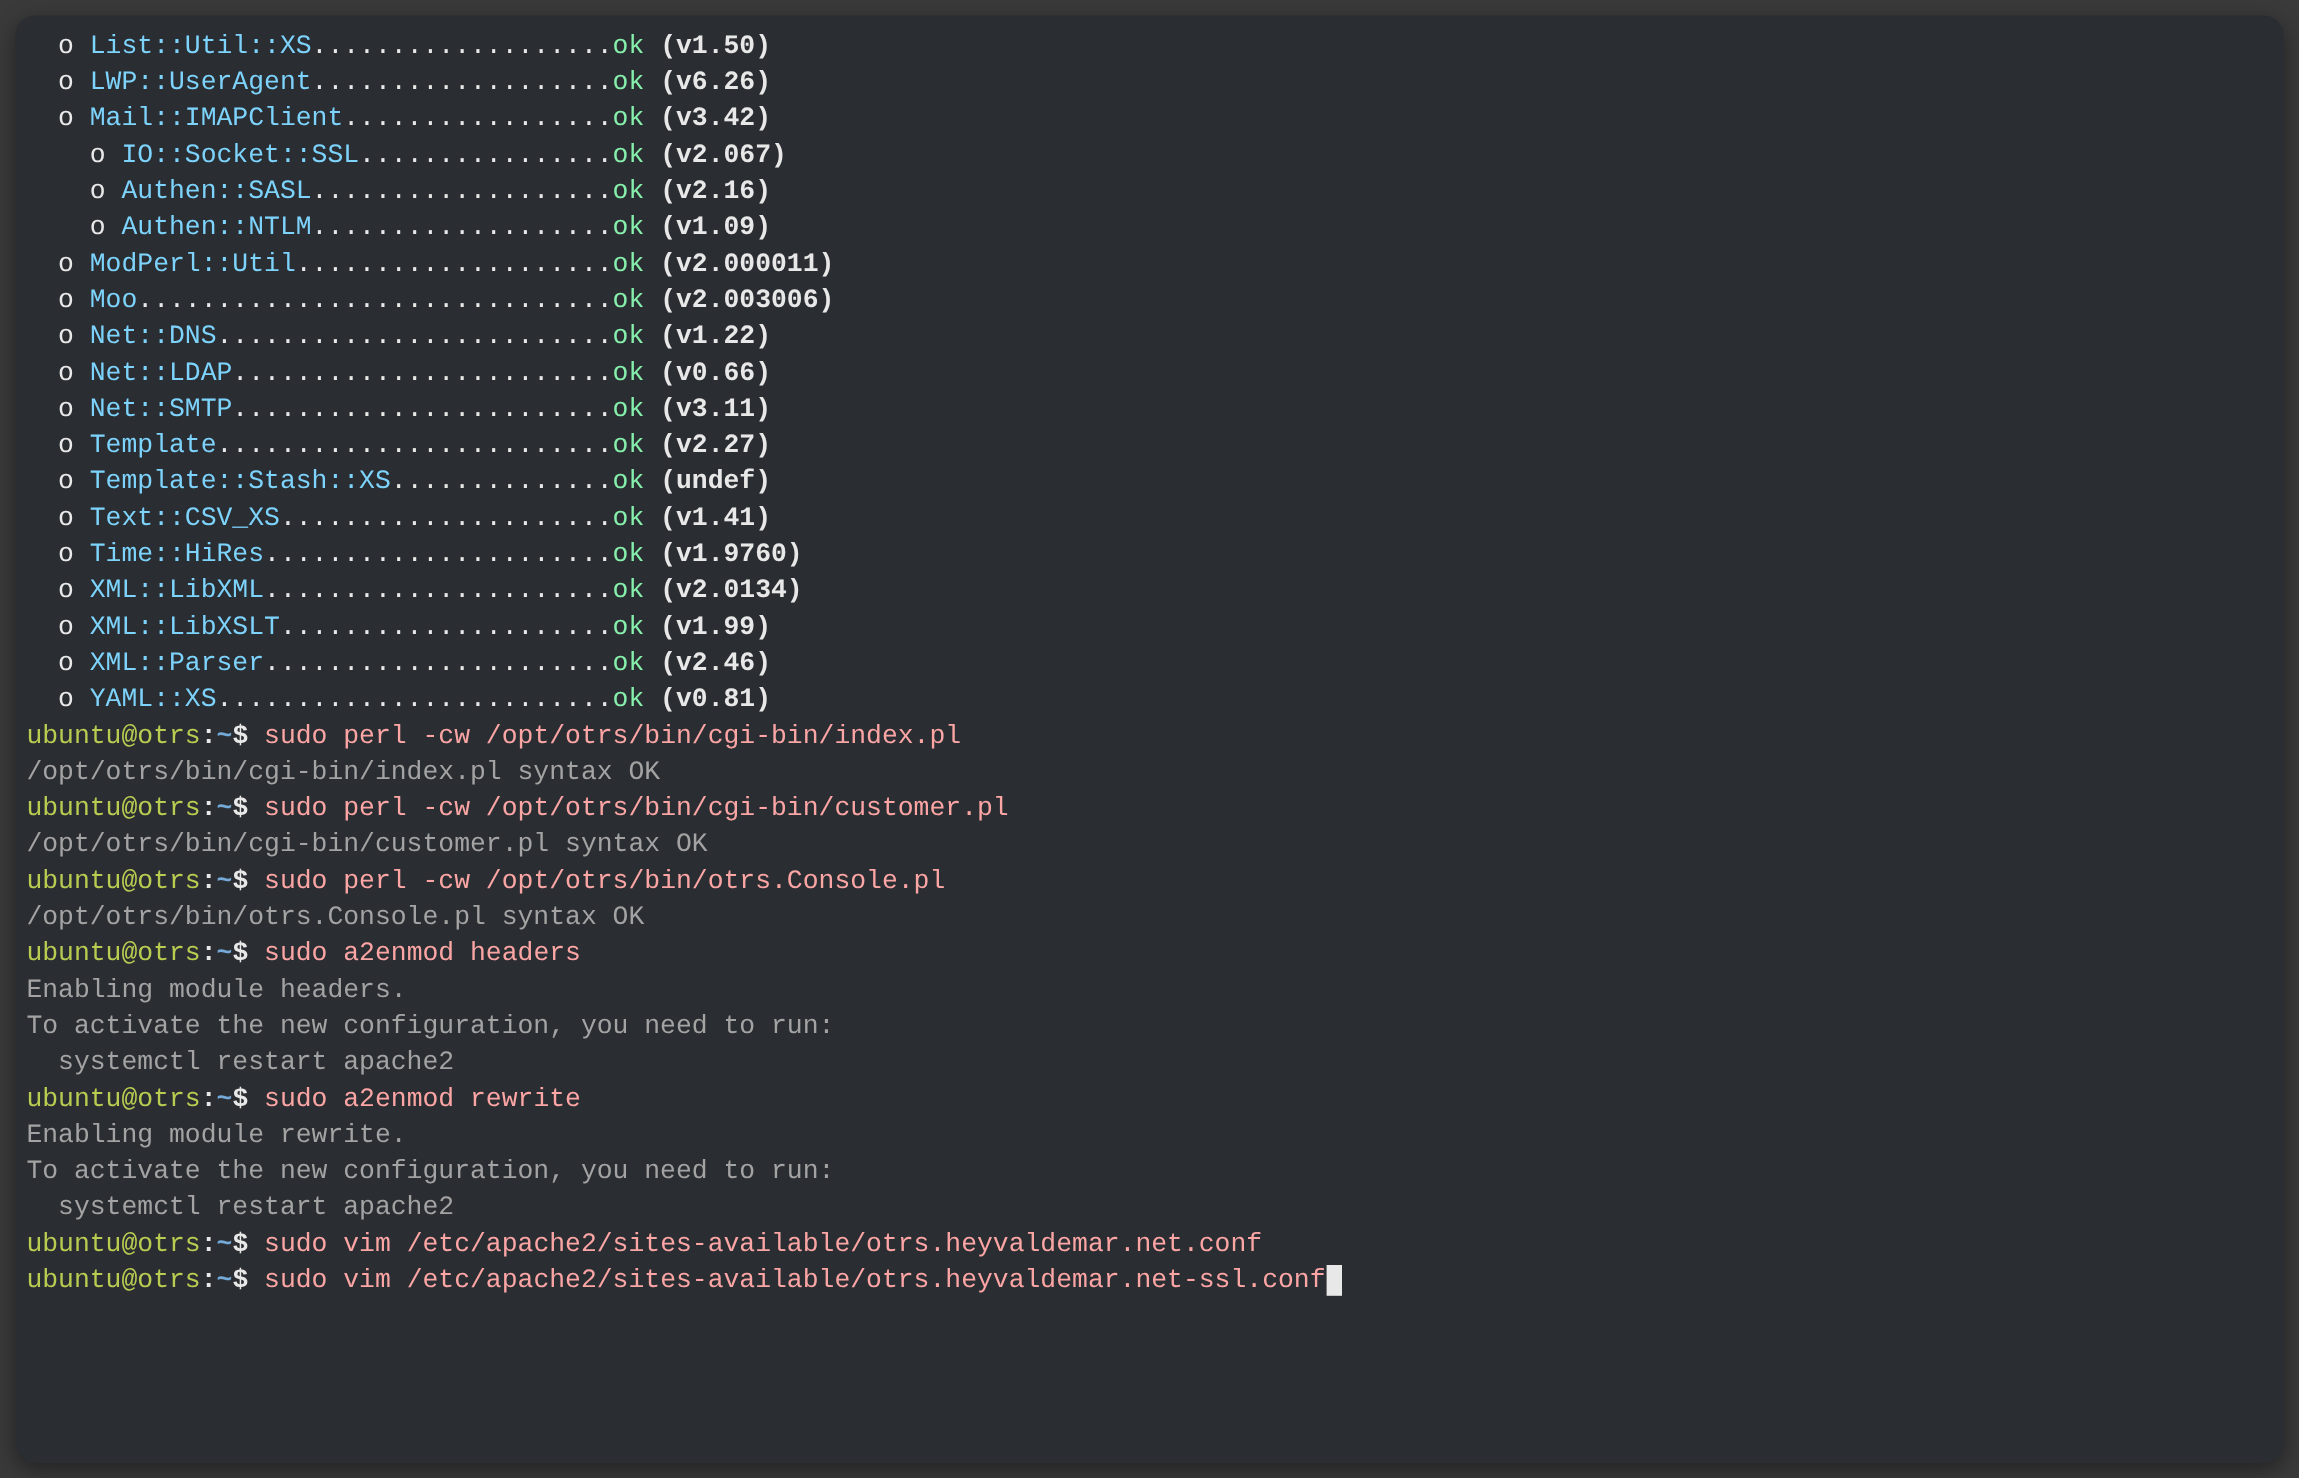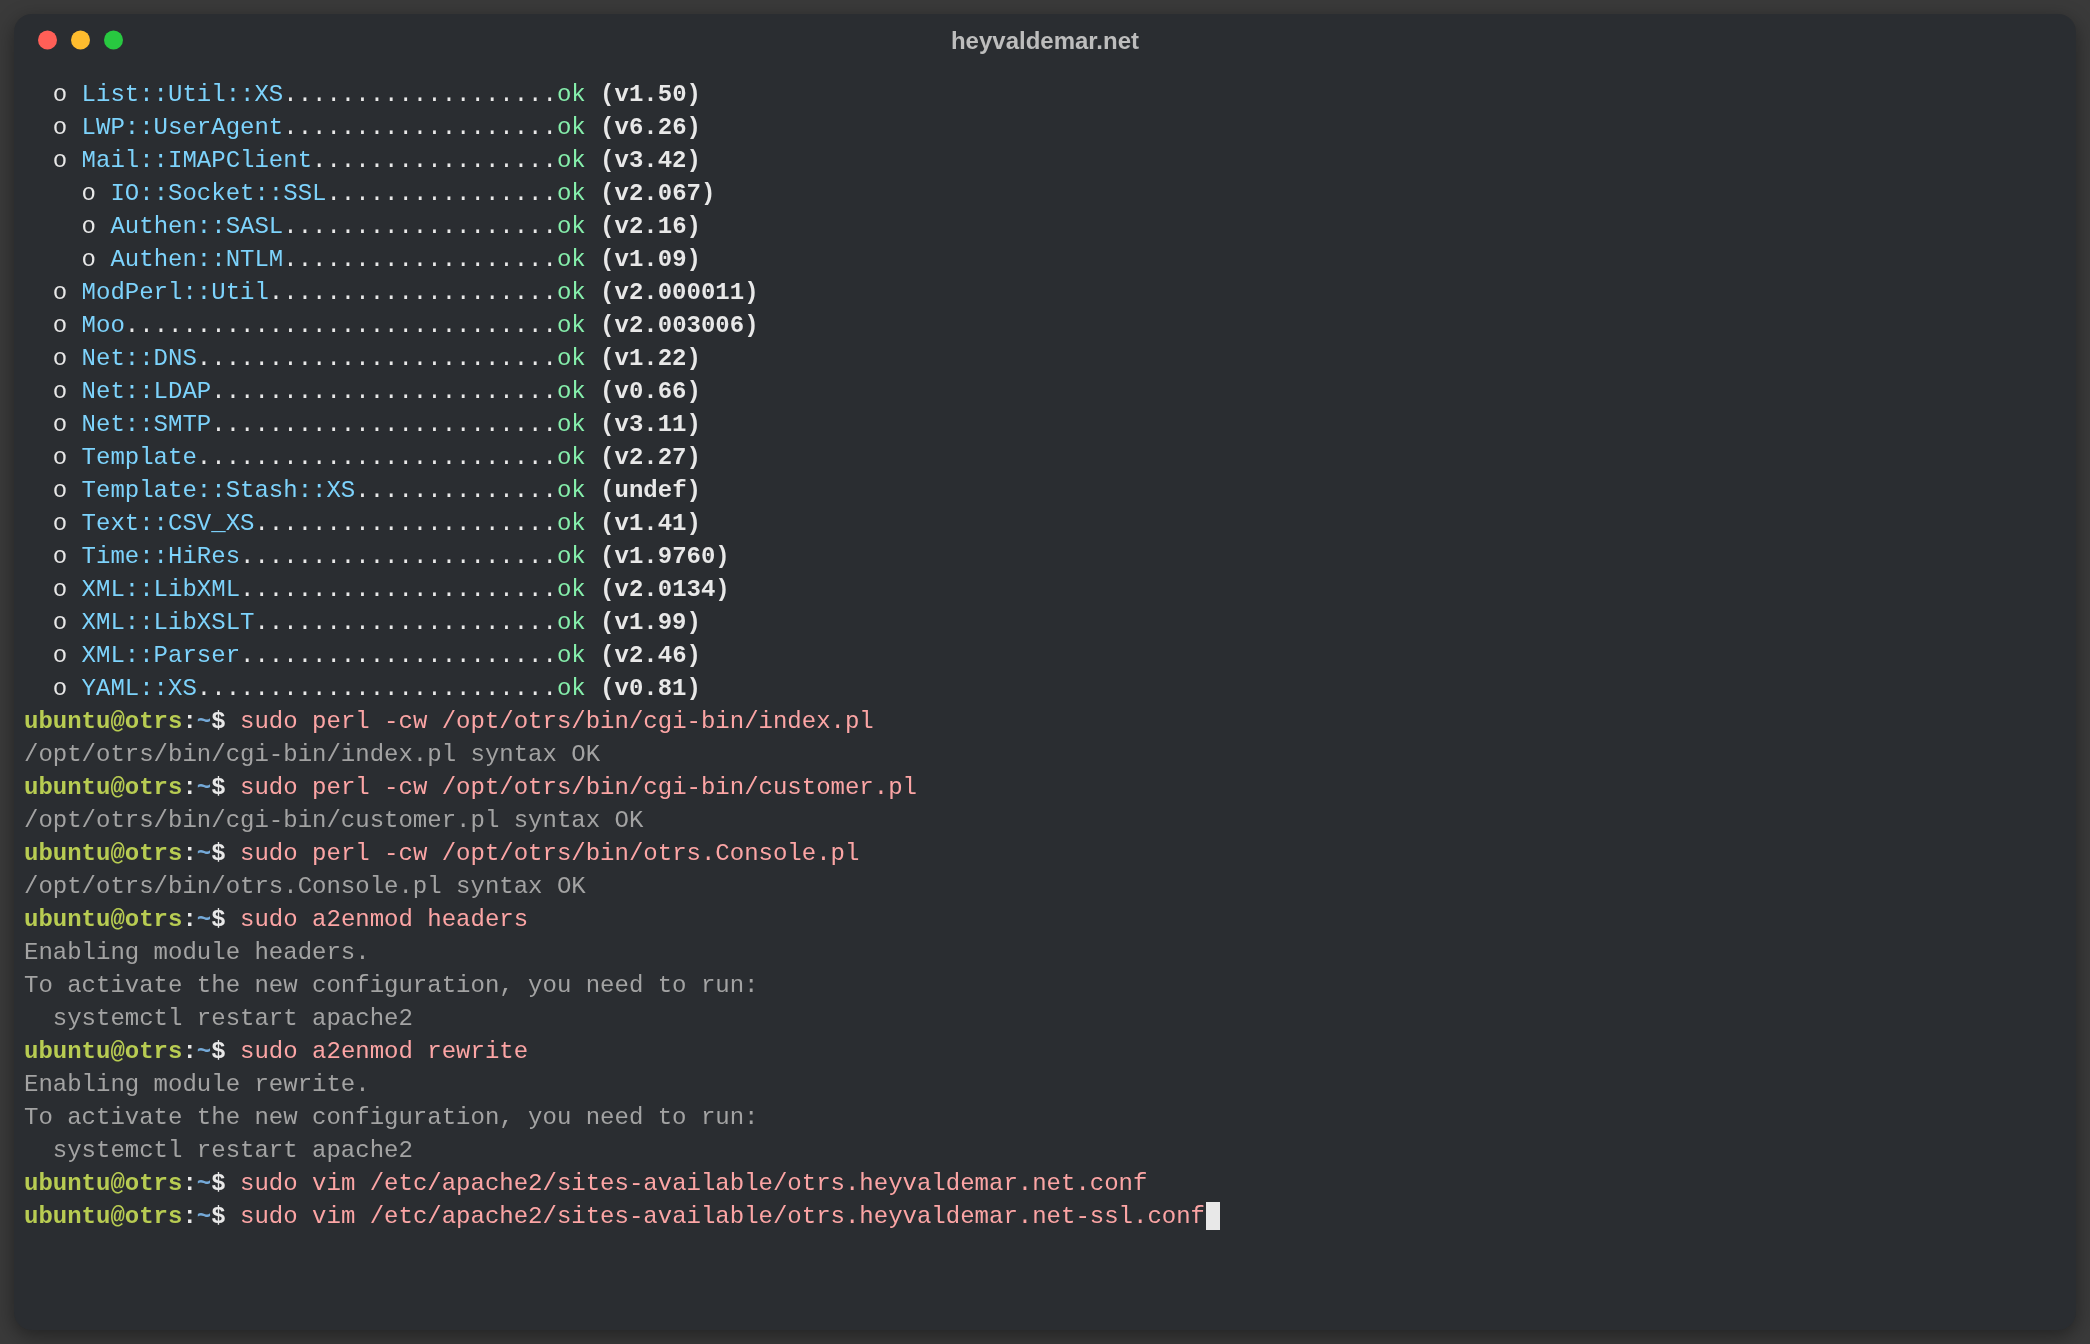--- a/index.html
+++ b/index.html
@@ -48,39 +48,31 @@
     letter-spacing:0;
     font-variant-ligatures:none;
     overflow:hidden;
   }
   .line{display:block;}
   .idx{color:#e8e8e8;}
   .mod{color:#7dd3fc;}
   .dots{color:#e8e8e8;}
   .ok{color:#86efac;}
   .ver{color:#e8e8e8;font-weight:bold;}
-  .prompt{color:#b8cc52;font-weight:700;}
+  .prompt{color:#b8cc52;font-weight:400;}
   .sep{color:#e8e8e8;font-weight:600;}
   .path{color:#74a9d8;font-weight:600;}
   .cmd{color:#fca5a5;}
   .out{color:#a3a3a3;}
   .cursor{
     display:inline-block;
     width:14px;height:28px;
     background:#e8e8e8;
     vertical-align:text-bottom;
     margin-left:1px;
   }
 </style>
 </head>
 <body>
 
 <div class="window">
-  <div class="titlebar">
-    <div class="traffic">
-      <div class="dot red"></div>
-      <div class="dot yellow"></div>
-      <div class="dot green"></div>
-    </div>
-    <div class="title">heyvaldemar.net</div>
-  </div>
   <div class="terminal" id="terminal"><span class="line"><span class="idx">  o </span><span class="mod">List::Util::XS</span><span class="dots">...................</span><span class="ok">ok</span><span class="ver"> (v1.50)</span></span><span class="line"><span class="idx">  o </span><span class="mod">LWP::UserAgent</span><span class="dots">...................</span><span class="ok">ok</span><span class="ver"> (v6.26)</span></span><span class="line"><span class="idx">  o </span><span class="mod">Mail::IMAPClient</span><span class="dots">.................</span><span class="ok">ok</span><span class="ver"> (v3.42)</span></span><span class="line"><span class="idx">    o </span><span class="mod">IO::Socket::SSL</span><span class="dots">................</span><span class="ok">ok</span><span class="ver"> (v2.067)</span></span><span class="line"><span class="idx">    o </span><span class="mod">Authen::SASL</span><span class="dots">...................</span><span class="ok">ok</span><span class="ver"> (v2.16)</span></span><span class="line"><span class="idx">    o </span><span class="mod">Authen::NTLM</span><span class="dots">...................</span><span class="ok">ok</span><span class="ver"> (v1.09)</span></span><span class="line"><span class="idx">  o </span><span class="mod">ModPerl::Util</span><span class="dots">....................</span><span class="ok">ok</span><span class="ver"> (v2.000011)</span></span><span class="line"><span class="idx">  o </span><span class="mod">Moo</span><span class="dots">..............................</span><span class="ok">ok</span><span class="ver"> (v2.003006)</span></span><span class="line"><span class="idx">  o </span><span class="mod">Net::DNS</span><span class="dots">.........................</span><span class="ok">ok</span><span class="ver"> (v1.22)</span></span><span class="line"><span class="idx">  o </span><span class="mod">Net::LDAP</span><span class="dots">........................</span><span class="ok">ok</span><span class="ver"> (v0.66)</span></span><span class="line"><span class="idx">  o </span><span class="mod">Net::SMTP</span><span class="dots">........................</span><span class="ok">ok</span><span class="ver"> (v3.11)</span></span><span class="line"><span class="idx">  o </span><span class="mod">Template</span><span class="dots">.........................</span><span class="ok">ok</span><span class="ver"> (v2.27)</span></span><span class="line"><span class="idx">  o </span><span class="mod">Template::Stash::XS</span><span class="dots">..............</span><span class="ok">ok</span><span class="ver"> (undef)</span></span><span class="line"><span class="idx">  o </span><span class="mod">Text::CSV_XS</span><span class="dots">.....................</span><span class="ok">ok</span><span class="ver"> (v1.41)</span></span><span class="line"><span class="idx">  o </span><span class="mod">Time::HiRes</span><span class="dots">......................</span><span class="ok">ok</span><span class="ver"> (v1.9760)</span></span><span class="line"><span class="idx">  o </span><span class="mod">XML::LibXML</span><span class="dots">......................</span><span class="ok">ok</span><span class="ver"> (v2.0134)</span></span><span class="line"><span class="idx">  o </span><span class="mod">XML::LibXSLT</span><span class="dots">.....................</span><span class="ok">ok</span><span class="ver"> (v1.99)</span></span><span class="line"><span class="idx">  o </span><span class="mod">XML::Parser</span><span class="dots">......................</span><span class="ok">ok</span><span class="ver"> (v2.46)</span></span><span class="line"><span class="idx">  o </span><span class="mod">YAML::XS</span><span class="dots">.........................</span><span class="ok">ok</span><span class="ver"> (v0.81)</span></span><span class="line"><span class="prompt">ubuntu@otrs</span><span class="sep">:</span><span class="path">~</span><span class="sep">$</span><span class="cmd"> sudo perl -cw /opt/otrs/bin/cgi-bin/index.pl</span></span><span class="line"><span class="out">/opt/otrs/bin/cgi-bin/index.pl syntax OK</span></span><span class="line"><span class="prompt">ubuntu@otrs</span><span class="sep">:</span><span class="path">~</span><span class="sep">$</span><span class="cmd"> sudo perl -cw /opt/otrs/bin/cgi-bin/customer.pl</span></span><span class="line"><span class="out">/opt/otrs/bin/cgi-bin/customer.pl syntax OK</span></span><span class="line"><span class="prompt">ubuntu@otrs</span><span class="sep">:</span><span class="path">~</span><span class="sep">$</span><span class="cmd"> sudo perl -cw /opt/otrs/bin/otrs.Console.pl</span></span><span class="line"><span class="out">/opt/otrs/bin/otrs.Console.pl syntax OK</span></span><span class="line"><span class="prompt">ubuntu@otrs</span><span class="sep">:</span><span class="path">~</span><span class="sep">$</span><span class="cmd"> sudo a2enmod headers</span></span><span class="line"><span class="out">Enabling module headers.</span></span><span class="line"><span class="out">To activate the new configuration, you need to run:</span></span><span class="line"><span class="out">  systemctl restart apache2</span></span><span class="line"><span class="prompt">ubuntu@otrs</span><span class="sep">:</span><span class="path">~</span><span class="sep">$</span><span class="cmd"> sudo a2enmod rewrite</span></span><span class="line"><span class="out">Enabling module rewrite.</span></span><span class="line"><span class="out">To activate the new configuration, you need to run:</span></span><span class="line"><span class="out">  systemctl restart apache2</span></span><span class="line"><span class="prompt">ubuntu@otrs</span><span class="sep">:</span><span class="path">~</span><span class="sep">$</span><span class="cmd"> sudo vim /etc/apache2/sites-available/otrs.heyvaldemar.net.conf</span></span><span class="line"><span class="prompt">ubuntu@otrs</span><span class="sep">:</span><span class="path">~</span><span class="sep">$</span><span class="cmd"> sudo vim /etc/apache2/sites-available/otrs.heyvaldemar.net-ssl.conf</span><span class="cursor"></span></span></div>
 </div>
 
 </body></html>

